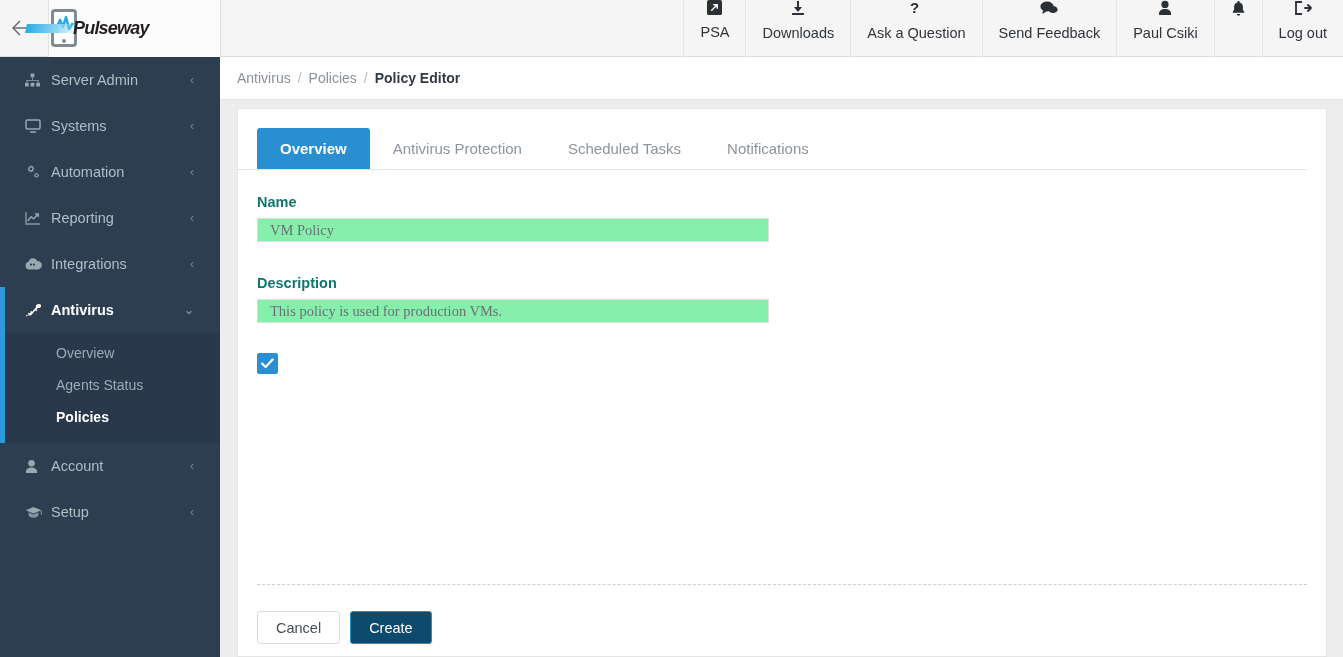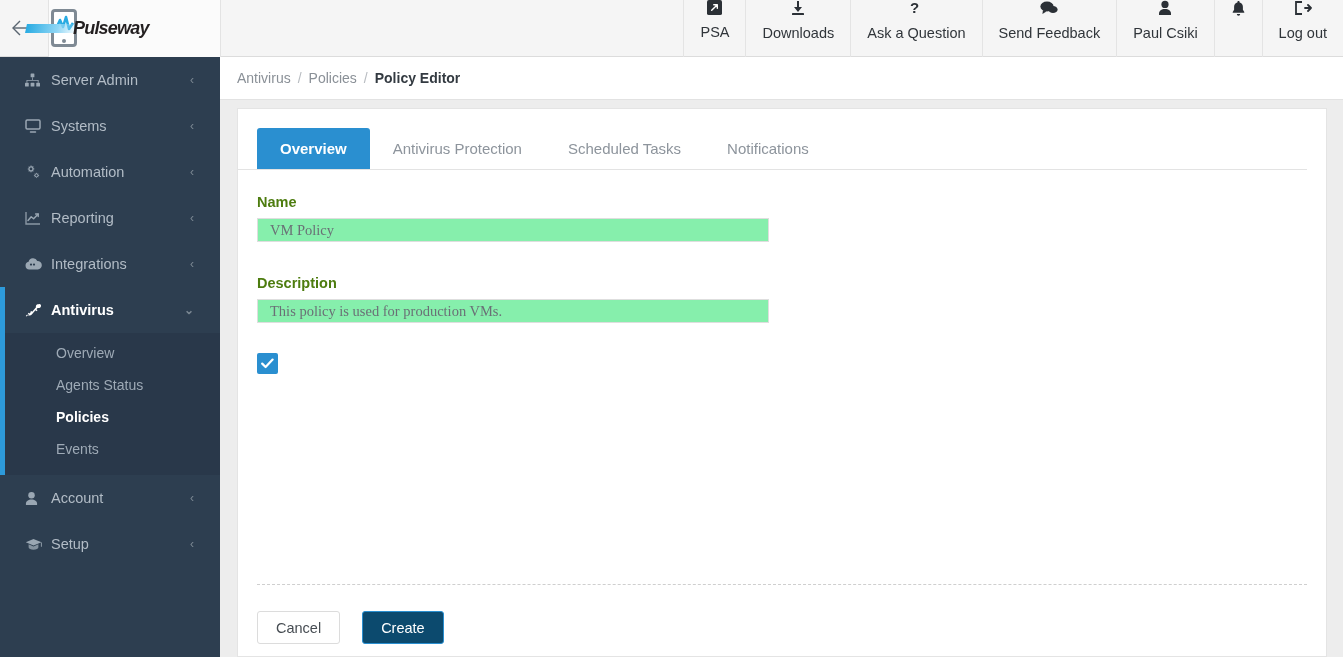--- a/index.html
+++ b/index.html
@@ -157,21 +157,21 @@
     padding: 12px 23px 12px 23px;
     font-size: 15px; color: #8d949c;
     background: transparent;
     border-radius: 3px 3px 0 0;
   }
   .tab.active {
     background: #2a8fd0; color: #ffffff; font-weight: bold;
   }
   .form-area { padding: 24px 0 0 19px; }
   .f-label {
-    font-size: 14.5px; color: #4d7c0f; font-weight: bold;
+    font-size: 14.5px; color: #0f766e; font-weight: bold;
     margin-bottom: 8px;
   }
   .f-input {
     width: 512px; height: 24px;
     border: 1px solid #dedede;
     background: #86efac;
     font-size: 14.5px; color: #6a7076;
     font-family: Liberation Serif, serif;
     padding: 0 12px;
     display: flex; align-items: center;
@@ -185,21 +185,21 @@
     flex: none;
   }
   .check-lbl { margin-left: 12px; font-size: 14.5px; color: #4b5158; }
 
   .divider {
     position: absolute; left: 19px; right: 19px; bottom: 71px;
     border-top: 1px dashed #cfcfcf;
   }
   .footer-btns {
     position: absolute; left: 19px; bottom: 12px;
-    display: flex; gap: 22px; align-items: center;
+    display: flex; gap: 10px; align-items: center;
   }
   .btn {
     height: 33px; padding: 0 18px;
     display: flex; align-items: center; justify-content: center;
     font-size: 14.5px; border-radius: 3px;
     font-family: "Liberation Sans", sans-serif;
   }
   .btn-cancel { background: #fff; border: 1px solid #dcdcdc; color: #474d53; }
   .btn-create { background: #0c4a6e; border: 1px solid #2a8fd0; color: #ffffff; }
 </style>
@@ -378,23 +378,20 @@
   <div class="submenu">
     <div class="sub-item">
       <span>Overview</span>
     </div>
     <div class="sub-item">
       <span>Agents Status</span>
     </div>
     <div class="sub-item current">
       <span>Policies</span>
     </div>
-    <div class="sub-item">
-      <span>Events</span>
-    </div>
   </div>
 
   <div class="side-item">
     <span class="s-ico">
       <svg width="13" height="15" viewBox="0 0 14 16" fill="currentColor">
           <circle cx="7" cy="4.4" r="3.5"></circle>
           <path d="M7 9c3.5 0 6 2 6 4.3V15H1v-1.7C1 11 3.5 9 7 9z"></path>
         </svg>
     </span>
     <span class="s-label">Account</span>

